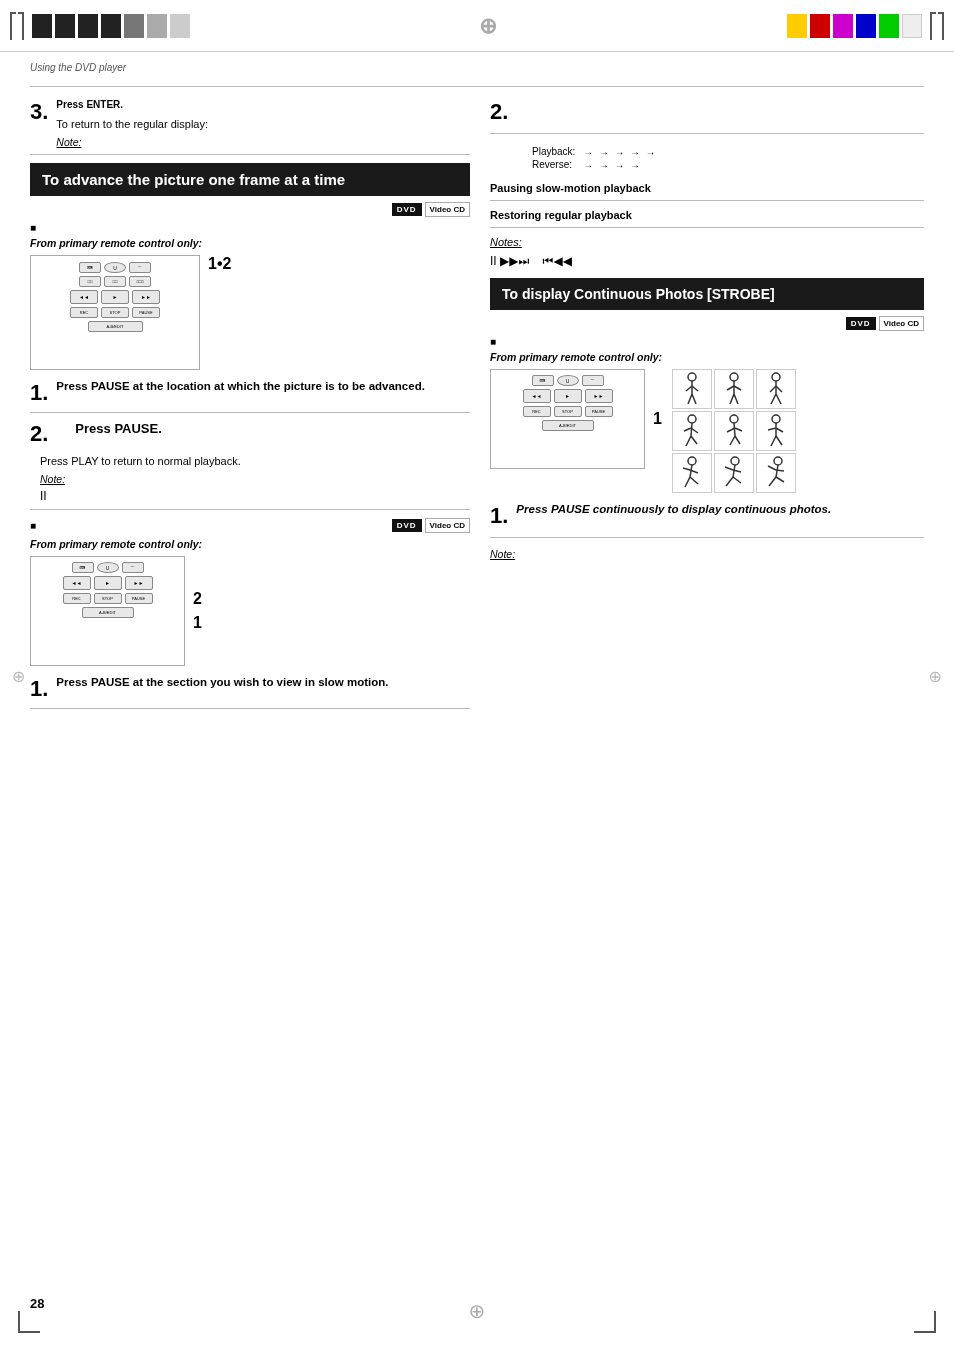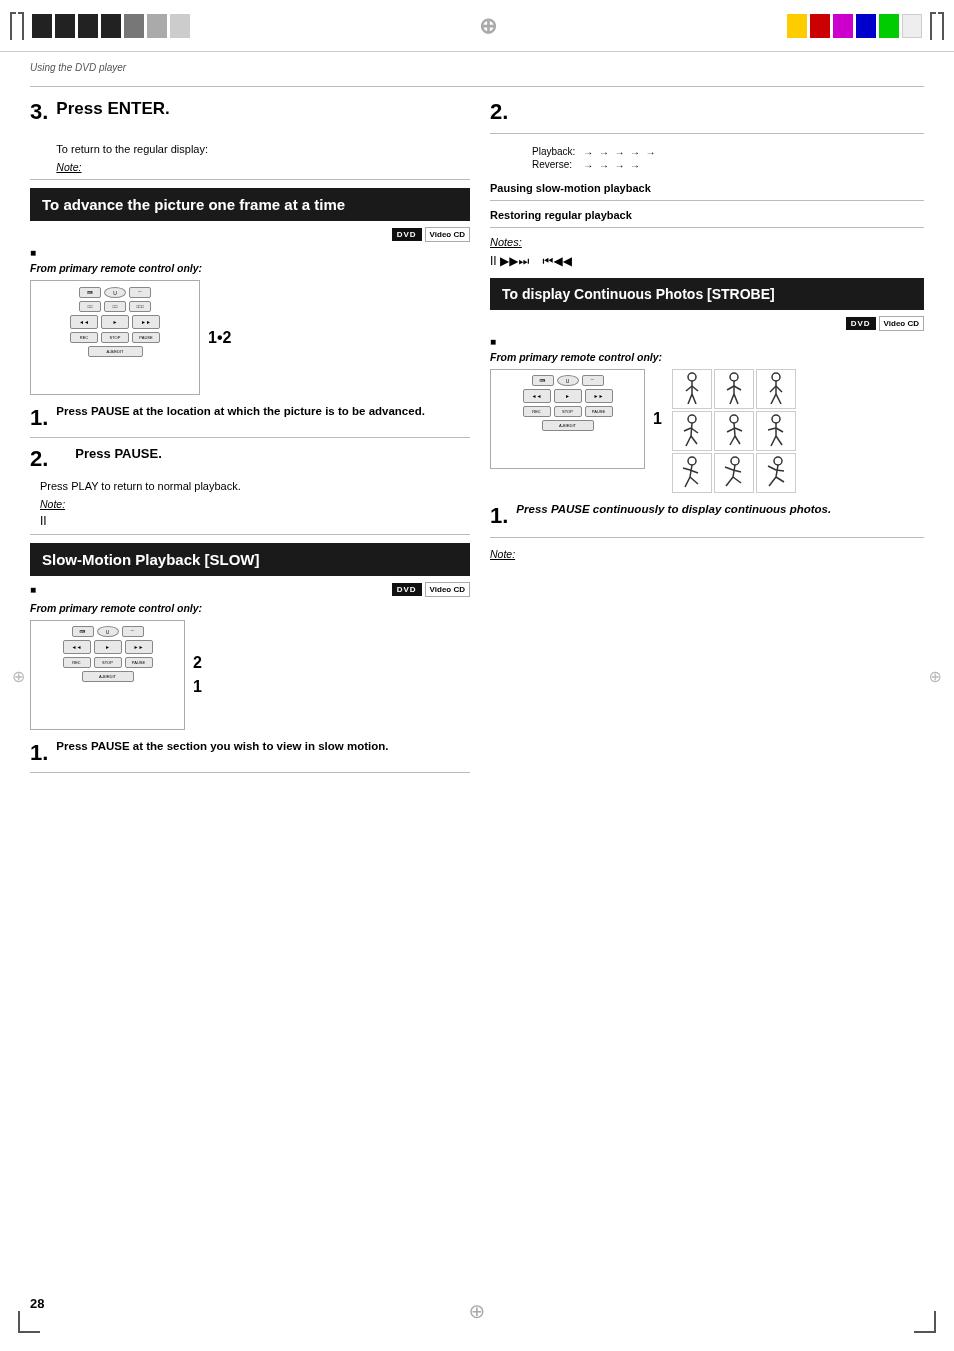--- a/index.html
+++ b/index.html
@@ -94,42 +94,42 @@
 
     <div style="font-style:italic;font-size:10px;color:#555;margin-bottom:12px;padding-bottom:13px;border-bottom:1px solid #bbb;">Using the DVD player</div>
 
     <div class="two-col">
 
       <div class="col-left">
 
         <div style="display:flex;align-items:flex-start;margin-bottom:8px;padding-bottom:6px;border-bottom:1px solid #bbb;">
           <span style="font-size:22px;font-weight:bold;margin-right:8px;flex-shrink:0;">3.</span>
           <div>
-            <div style="font-size:17px;font-weight:bold;">Press ENTER.</div>
-            <div style="font-size:11px;margin-top:24px;">To return to the regular display:</div>
+            <div style="font-size:10px;font-weight:bold;">Press ENTER.</div>
+            <div style="font-size:11px;margin-top:8px;">To return to the regular display:</div>
             <div style="font-style:italic;font-size:10.5px;text-decoration:underline;margin-top:6px;">Note:</div>
           </div>
         </div>
 
         <div style="background:#1a1a1a;color:#fff;padding:8px 12px;font-size:15px;font-weight:bold;margin:8px 0 6px 0;">
           <span>To advance the picture one frame at a time</span>
         </div>
 
         <div style="display:flex;justify-content:flex-end;align-items:center;gap:3px;margin-bottom:5px;">
           <span style="background:#111;color:#fff;font-size:8px;font-weight:bold;padding:2px 5px;letter-spacing:1px;">DVD</span>
           <span style="border:1px solid #aaa;color:#000;font-size:8px;font-weight:bold;padding:2px 4px;">Video CD</span>
         </div>
 
         <div style="display:flex;align-items:center;margin-bottom:4px;">
           <span style="font-size:10px;">■</span>
         </div>
 
         <div style="font-style:italic;font-size:10.5px;font-weight:bold;margin-bottom:6px;">From primary remote control only:</div>
 
-        <div style="display:flex;align-items:center;margin-bottom:10px;">
+        <div style="display:flex;margin-bottom:10px;">
           <div style="border:1px solid #aaa;width:170px;height:115px;padding:6px;background:#fff;position:relative;">
 
             <div style="display:flex;gap:3px;justify-content:center;margin-bottom:3px;">
               <div style="width:22px;height:11px;border:1px solid #888;border-radius:2px;background:#e8e8e8;font-size:4px;display:flex;align-items:center;justify-content:center;">⌨</div>
               <div style="width:22px;height:11px;border:1px solid #888;border-radius:2px;background:#e8e8e8;font-size:5px;display:flex;align-items:center;justify-content:center;border-radius:50%;">U</div>
               <div style="width:22px;height:11px;border:1px solid #888;border-radius:2px;background:#e8e8e8;font-size:5px;display:flex;align-items:center;justify-content:center;">⌒</div>
             </div>
             <div style="display:flex;gap:3px;justify-content:center;margin-bottom:3px;">
               <div style="width:22px;height:11px;border:1px solid #888;border-radius:2px;background:#e8e8e8;font-size:4px;display:flex;align-items:center;justify-content:center;">□□</div>
               <div style="width:22px;height:11px;border:1px solid #888;border-radius:2px;background:#e8e8e8;font-size:4px;display:flex;align-items:center;justify-content:center;">□□</div>
@@ -162,23 +162,20 @@
         <div style="padding-bottom:6px;border-bottom:1px solid #bbb;margin-bottom:8px;">
           <div style="display:flex;align-items:flex-start;">
             <span style="font-size:22px;font-weight:bold;margin-right:8px;flex-shrink:0;">2.</span>
             <div style="font-size:13px;font-weight:bold;margin-left:19px;">Press PAUSE.</div>
           </div>
           <div style="font-size:11px;margin-top:8px;margin-left:10px;">Press PLAY to return to normal playback.</div>
           <div style="font-style:italic;font-size:10.5px;text-decoration:underline;margin-top:6px;margin-left:10px;">Note:</div>
           <div style="font-size:12px;margin-top:4px;margin-left:10px;">II</div>
         </div>
 
-        <div style="background:#1a1a1a;color:#fff;padding:8px 12px;font-size:15px;font-weight:bold;margin:8px 0 6px 0;">
-          <span>Slow-Motion Playback [SLOW]</span>
-        </div>
 
         <div style="display:flex;align-items:center;justify-content:space-between;margin-bottom:5px;">
           <span style="font-size:10px;">■</span>
           <div style="display:flex;align-items:center;gap:3px;">
             <span style="background:#111;color:#fff;font-size:8px;font-weight:bold;padding:2px 5px;letter-spacing:1px;">DVD</span>
             <span style="border:1px solid #aaa;color:#000;font-size:8px;font-weight:bold;padding:2px 4px;">Video CD</span>
           </div>
         </div>
 
         <div style="font-style:italic;font-size:10.5px;font-weight:bold;margin-bottom:6px;">From primary remote control only:</div>

